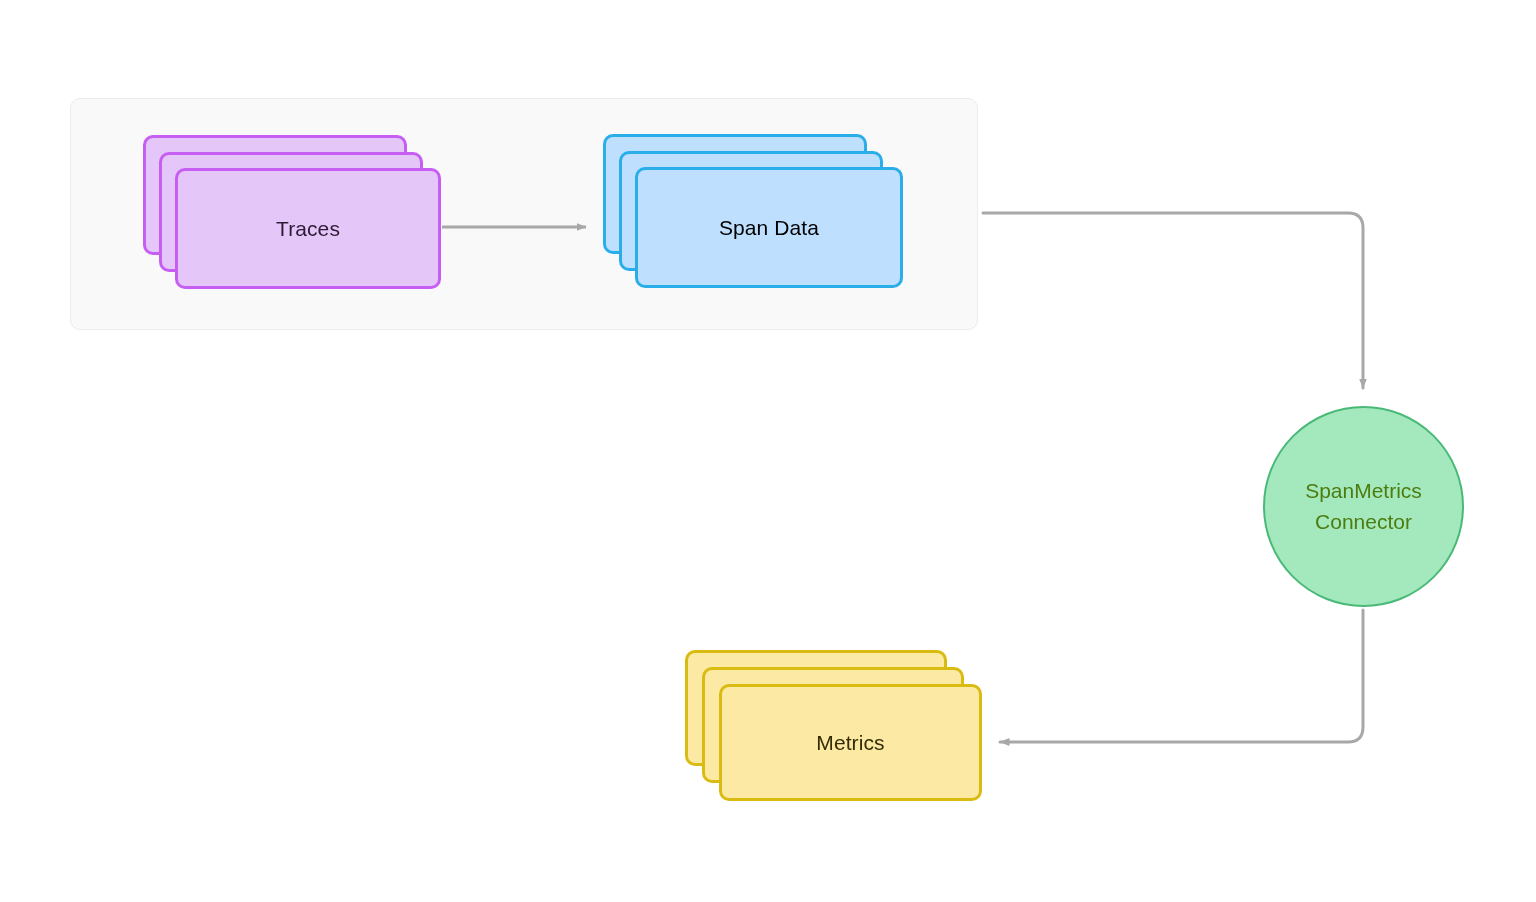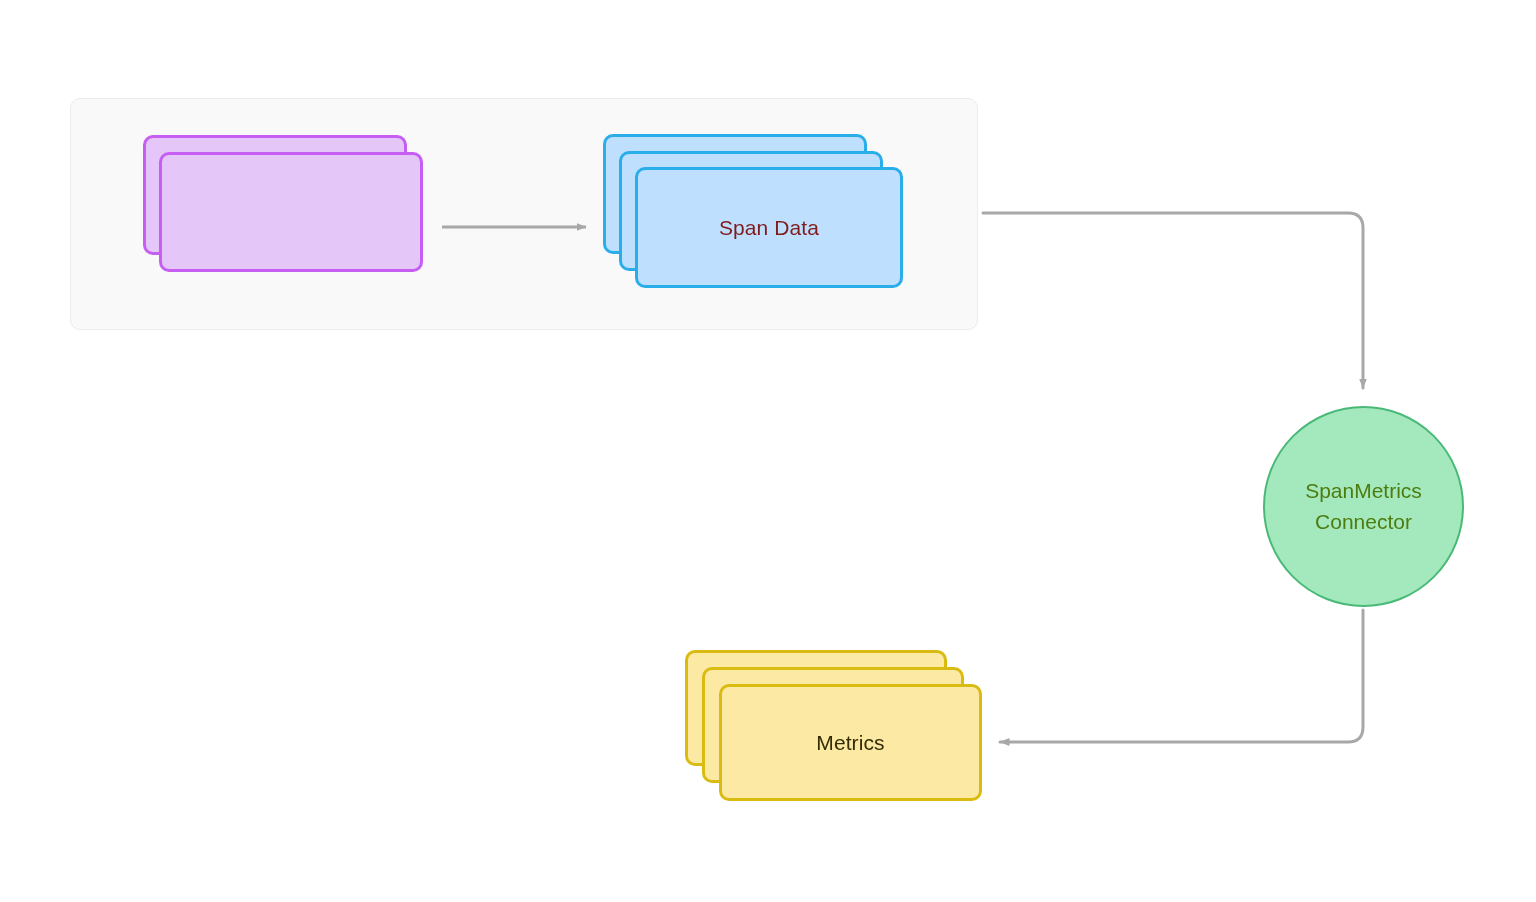--- a/index.html
+++ b/index.html
@@ -60,21 +60,21 @@
     font-size: 21px;
     line-height: 1.2;
     letter-spacing: 0.1px;
     white-space: nowrap;
   }
   
   .traces .card { background: #e5c6f8; border-color: #c75ef2; }
   .traces .card-label { color: #2d1b36; }
   
   .spandata .card { background: #bfdfff; border-color: #2aaeea; }
-  .spandata .card-label { color: #7f1d1d; }
+  .spandata .card-label { color: #000000; }
   
   .metrics .card { background: #fce9a4; border-color: #d9bb11; }
   .metrics .card-label { color: #342c06; }
 
   
   .circle-node {
     position: absolute;
     left: 1263px;
     top: 406px;
     width: 201px;
@@ -118,20 +118,23 @@
     <path d="M 442,227 L 586,227" fill="none" stroke="#a8a8a8" stroke-width="3" marker-end="url(#arrowR)"></path>
 
     <path d="M 983,213 L 1348,213 Q 1363,213 1363,228 L 1363,388" fill="none" stroke="#a8a8a8" stroke-width="3" stroke-linecap="round" marker-end="url(#arrowD)"></path>
 
     <path d="M 1363,610 L 1363,727 Q 1363,742 1348,742 L 1000,742" fill="none" stroke="#a8a8a8" stroke-width="3" stroke-linecap="round" marker-end="url(#arrowL)"></path>
   </svg>
 
   <div class="stack traces" style="left:143px; top:135px; width:300px; height:156px;">
     <div class="card" style="left:0px; top:0px; width:264px; height:120px;"></div>
     <div class="card" style="left:16px; top:17px; width:264px; height:120px;"></div>
+    <div class="card front" style="left:32px; top:33px; width:266px; height:121px;">
+      <span class="card-label">Traces</span>
+    </div>
   </div>
 
   <div class="stack spandata" style="left:603px; top:134px; width:302px; height:156px;">
     <div class="card" style="left:0px; top:0px; width:264px; height:120px;"></div>
     <div class="card" style="left:16px; top:17px; width:264px; height:120px;"></div>
     <div class="card front" style="left:32px; top:33px; width:268px; height:121px;">
       <span class="card-label">Span Data</span>
     </div>
   </div>
 

